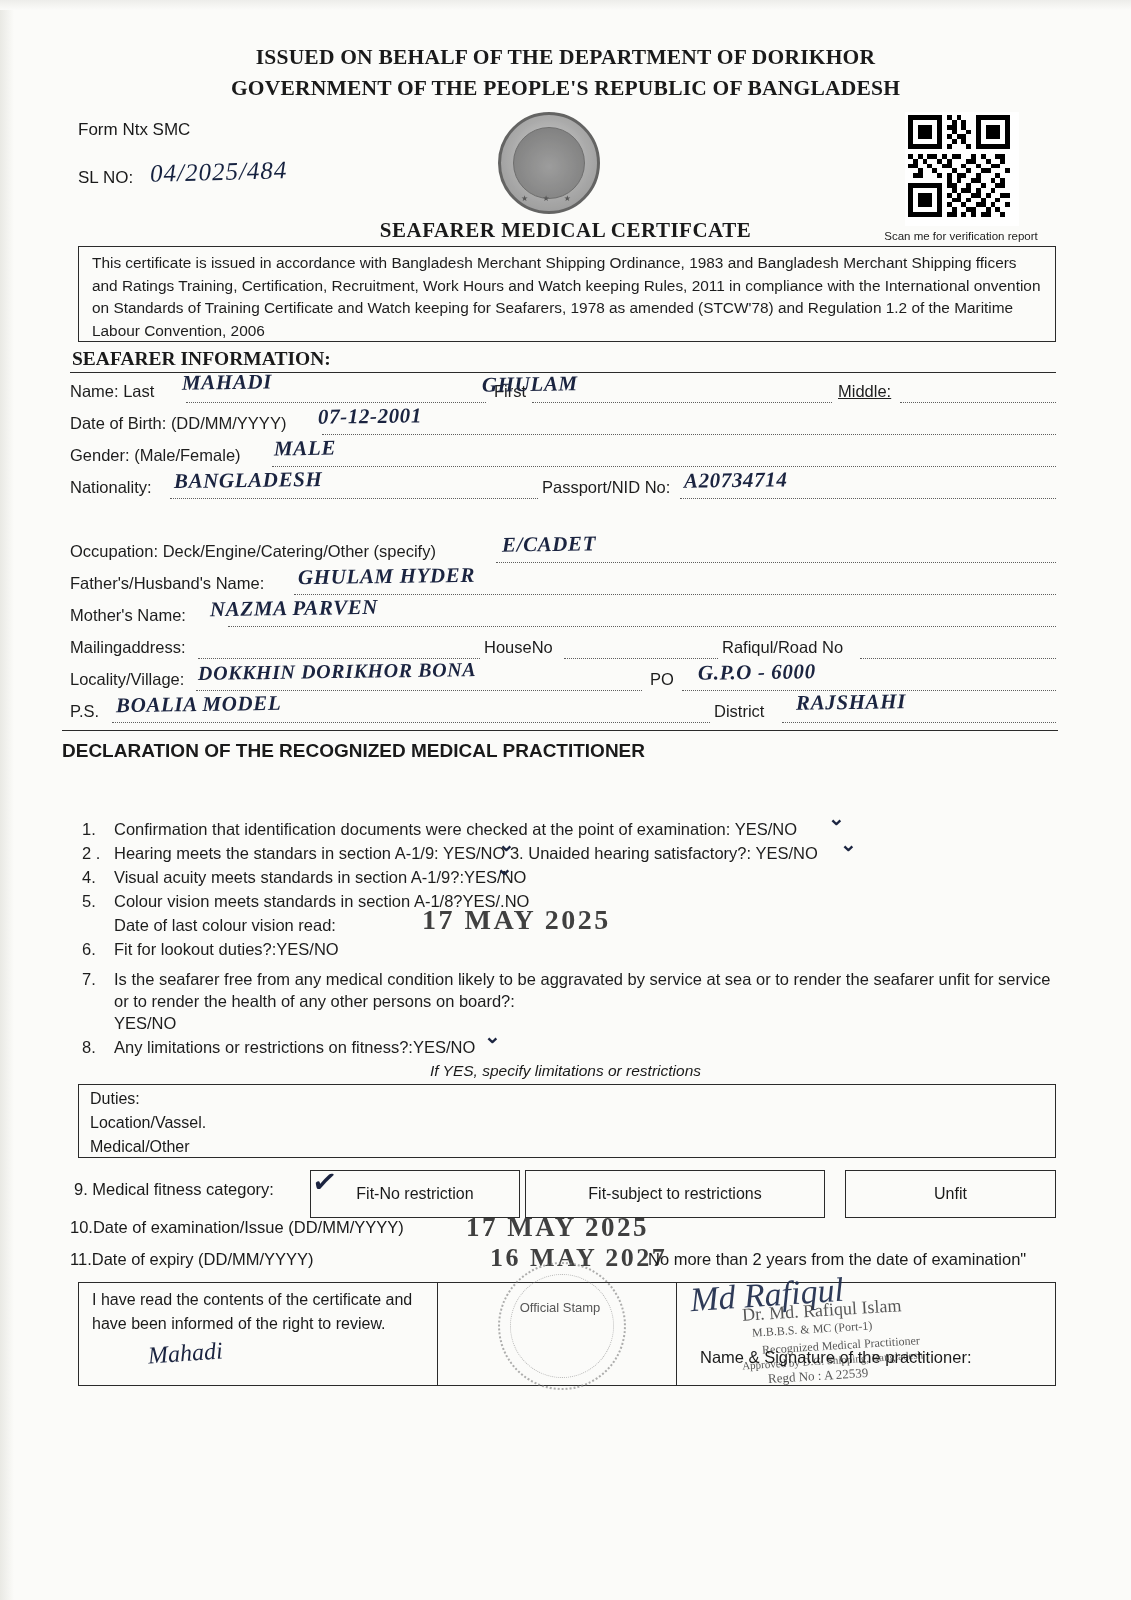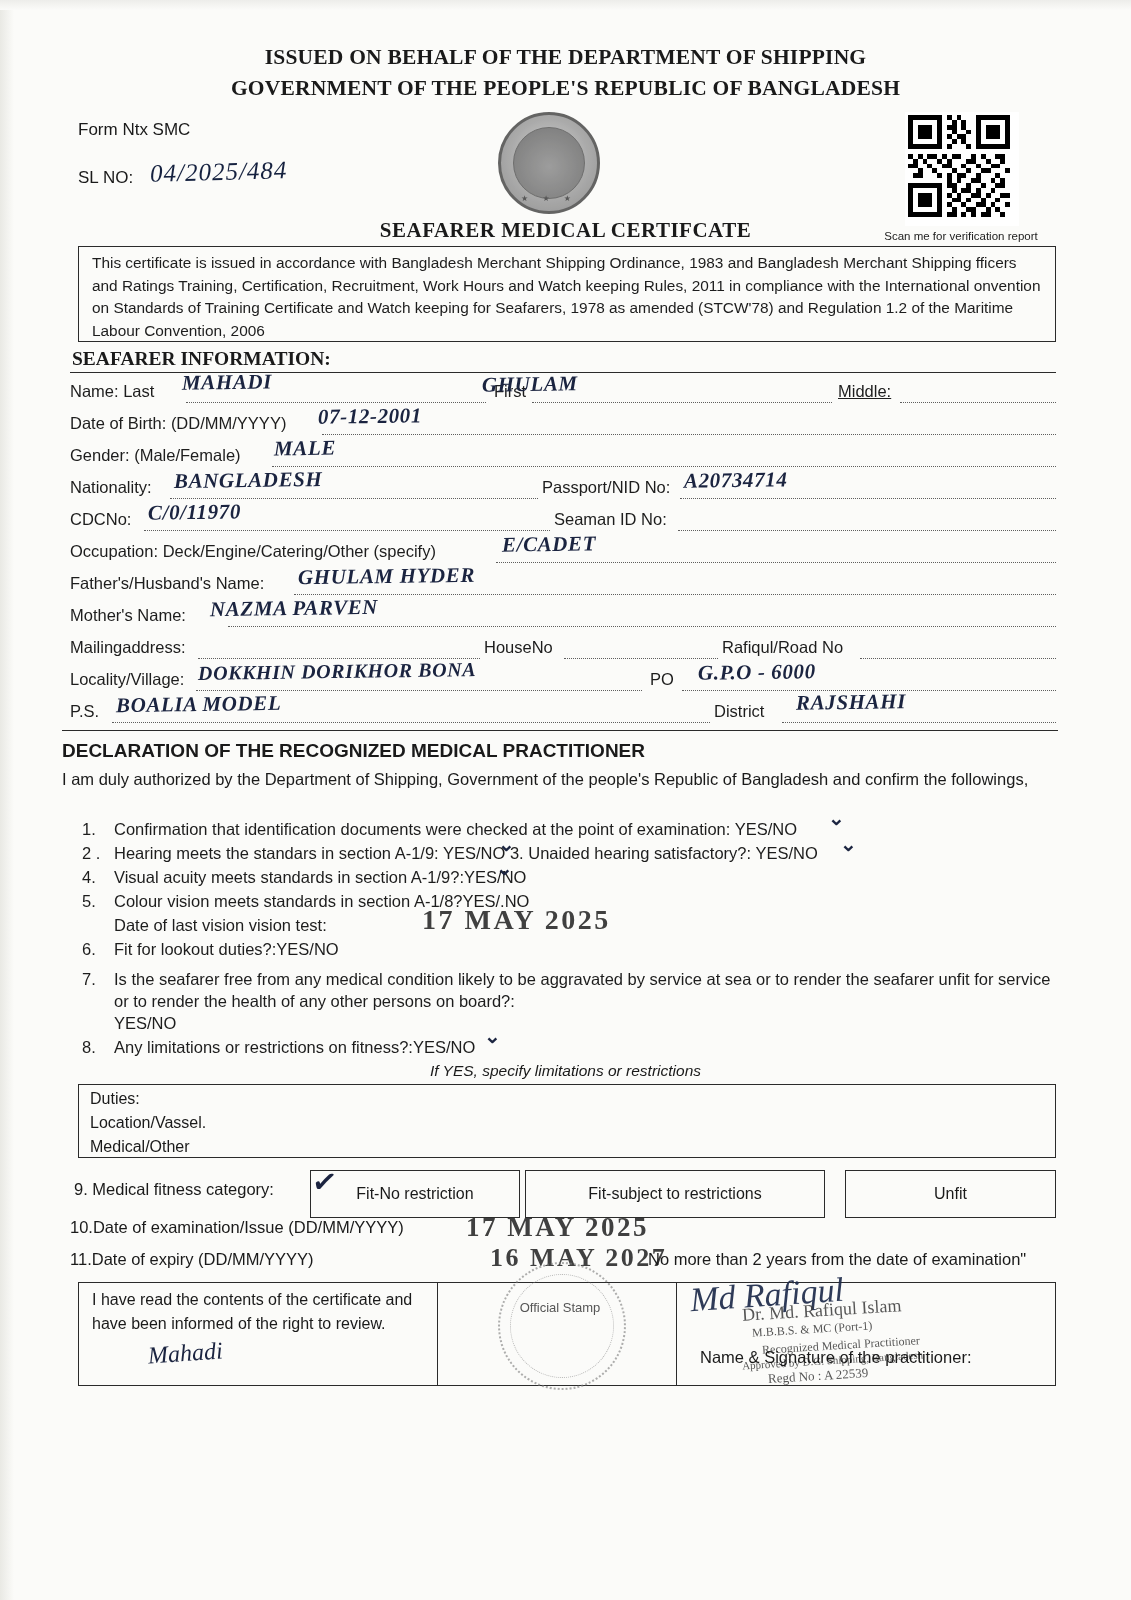--- a/index.html
+++ b/index.html
@@ -304,21 +304,21 @@
     bottom: 5px; height: 0;
   }
 </style>
 </head>
 <body>
 
 <div class="page">
   <div class="scan-edge-left"></div>
   <div class="scan-edge-top"></div>
 
-  <div class="hdr" id="hdr1">ISSUED ON BEHALF OF THE DEPARTMENT OF SHIPPING</div>
+  <div class="hdr" id="hdr1">ISSUED ON BEHALF OF THE DEPARTMENT OF DORIKHOR</div>
   <div class="hdr" id="hdr2">GOVERNMENT OF THE PEOPLE'S REPUBLIC OF BANGLADESH</div>
 
   <div id="form-no">Form Ntx SMC</div>
   <div id="sl-label">SL NO:</div>
   <div id="sl-value">04/2025/484</div>
 
   <div class="seal">
     <div class="seal-inner"></div>
     <div class="seal-star">★ ★ ★</div>
   </div>
@@ -463,27 +463,20 @@
 
   <div class="irow" style="top:474px;">
     <span class="lbl" style="left:0; top:4px;">Nationality:</span>
     <span class="dotrun" style="left:100px; width:368px;"></span>
     <span class="lbl" style="left:472px; top:4px;">Passport/NID No:</span>
     <span class="dotrun" style="left:610px; width:376px;"></span>
     <span class="hw" style="left:104px; top:-6px;">BANGLADESH</span>
     <span class="hw" style="left:614px; top:-6px;">A20734714</span>
   </div>
 
-  <div class="irow" style="top:506px;">
-    <span class="lbl" style="left:0; top:4px;">CDCNo:</span>
-    <span class="dotrun" style="left:74px; width:406px;"></span>
-    <span class="lbl" style="left:484px; top:4px;">Seaman ID No:</span>
-    <span class="dotrun" style="left:608px; width:378px;"></span>
-    <span class="hw" style="left:78px; top:-6px;">C/0/11970</span>
-  </div>
 
   <div class="irow" style="top:538px;">
     <span class="lbl" style="left:0; top:4px;">Occupation: Deck/Engine/Catering/Other (specify)</span>
     <span class="dotrun" style="left:426px; width:560px;"></span>
     <span class="hw" style="left:432px; top:-6px;">E/CADET</span>
   </div>
 
   <div class="irow" style="top:570px;">
     <span class="lbl" style="left:0; top:4px;">Father's/Husband's Name:</span>
     <span class="dotrun" style="left:224px; width:762px;"></span>
@@ -519,39 +512,38 @@
     <span class="dotrun" style="left:42px; width:598px;"></span>
     <span class="lbl" style="left:644px; top:4px;">District</span>
     <span class="dotrun" style="left:712px; width:274px;"></span>
     <span class="hw" style="left:46px; top:-6px;">BOALIA MODEL</span>
     <span class="hw" style="left:726px; top:-8px;">RAJSHAHI</span>
   </div>
 
   <div class="hline" style="left:62px; top:730px; width:996px;"></div>
 
   <div class="sec-title" id="sec-declaration">DECLARATION OF THE RECOGNIZED MEDICAL PRACTITIONER</div>
-  <div id="decl-intro">I am duly authorized by the Department of Shipping, Government of the people's Republic of Bangladesh and confirm the followings,</div>
 
   <div class="decl-item" style="left:82px; top:818px;">1.</div>
   <div class="decl-item" style="left:114px; top:818px; width:930px;">Confirmation that identification documents were checked at the point of examination: YES/NO</div>
   <div class="tick" style="left:828px; top:806px;">⌄</div>
 
   <div class="decl-item" style="left:82px; top:842px;">2 .</div>
   <div class="decl-item" style="left:114px; top:842px; width:930px;">Hearing meets the standars in section A-1/9: YES/NO 3. Unaided hearing satisfactory?: YES/NO</div>
   <div class="tick" style="left:498px; top:832px;">⌄</div>
   <div class="tick" style="left:840px; top:832px;">⌄</div>
 
   <div class="decl-item" style="left:82px; top:866px;">4.</div>
   <div class="decl-item" style="left:114px; top:866px; width:930px;">Visual acuity meets standards in section A-1/9?:YES/NO</div>
   <div class="tick" style="left:496px; top:856px;">⌄</div>
 
   <div class="decl-item" style="left:82px; top:890px;">5.</div>
   <div class="decl-item" style="left:114px; top:890px; width:930px;">Colour vision meets standards in section A-1/8?YES/.NO</div>
 
-  <div class="decl-item" style="left:114px; top:914px; width:400px;">Date of last vision vision test:</div>
+  <div class="decl-item" style="left:114px; top:914px; width:400px;">Date of last colour vision read:</div>
   <div id="stamp-date1">17 MAY 2025</div>
 
   <div class="decl-item" style="left:82px; top:938px;">6.</div>
   <div class="decl-item" style="left:114px; top:938px; width:400px;">Fit for lookout duties?:YES/NO</div>
 
   <div class="decl-item" style="left:82px; top:968px;">7.</div>
   <div class="decl-item" style="left:114px; top:968px; width:940px;">Is the seafarer free from any medical condition likely to be aggravated by service at sea or to render the seafarer unfit for service or to render the health of any other persons on board?:</div>
   <div class="decl-item" style="left:114px; top:1012px;">YES/NO</div>
 
   <div class="decl-item" style="left:82px; top:1036px;">8.</div>

